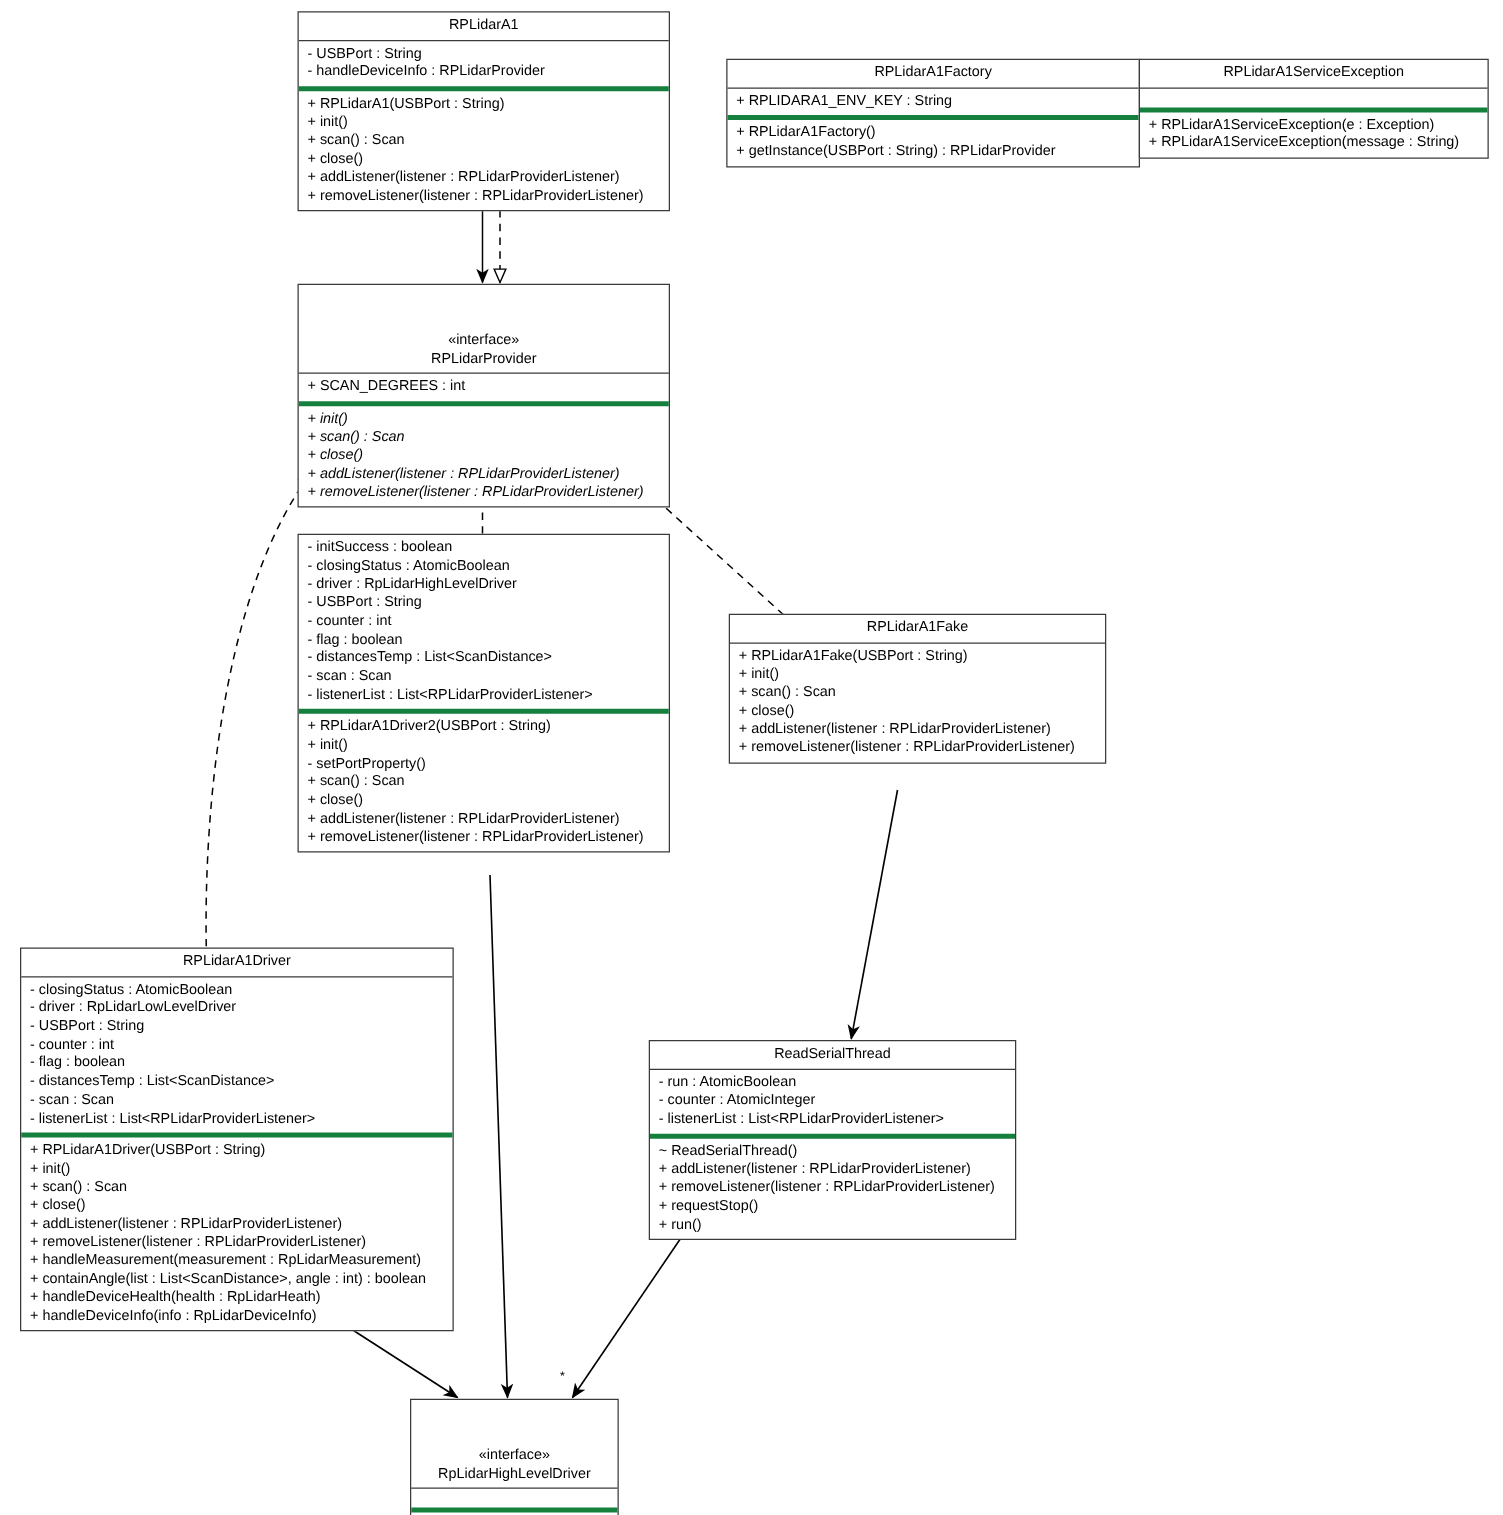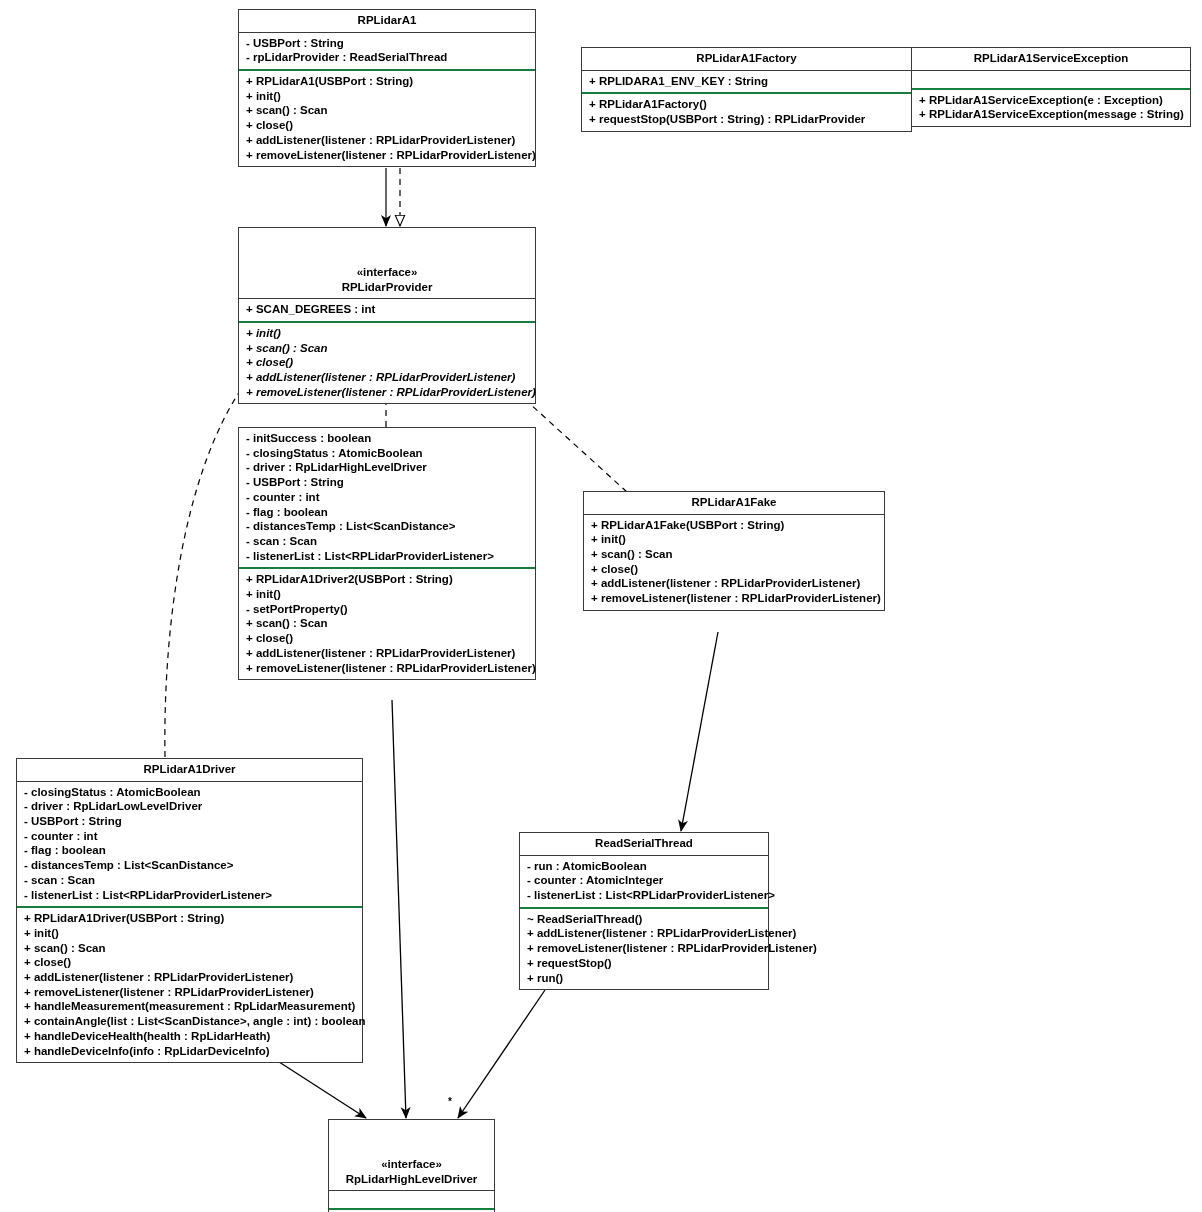--- a/index.html
+++ b/index.html
@@ -12,21 +12,20 @@
     font-size: 11.5px;
     color: #000000;
     -webkit-font-smoothing: antialiased;
   }
   #canvas {
     position: relative;
     width: 1202px;
     height: 1212px;
     overflow: hidden;
     background: #ffffff;
-    font-weight: bold;
   }
   #edges {
     position: absolute;
     left: 0; top: 0;
     width: 1202px;
     height: 1212px;
     pointer-events: none;
   }
 
   
@@ -50,21 +49,21 @@
     font-size: 11.5px;
     margin-top: 34px;
   }
   .uml-header .cname {
     display: block;
     font-size: 11.5px;
   }
   .uml-compartment {
     box-sizing: border-box;
     padding: 3px 6px 4px 7px;
-    border-bottom: 2px solid #15803d;
+    border-bottom: 4px solid #15803d;
   }
   .uml-compartment:last-child {
     border-bottom: none;
   }
   .uml-compartment.empty {
     height: 19px;
     padding: 0;
   }
   .uml-compartment .row {
     line-height: 14.7px;
@@ -133,42 +132,42 @@
       <line x1="545" y1="990" x2="458" y2="1118" stroke="#000000" stroke-width="1.3" marker-end="url(#solidArrow)"></line>
     </g>
   </svg>
 
   <div class="uml-class" style="left:238px; top:9px; width:298px;">
     <div class="uml-header">
       <span class="cname">RPLidarA1</span>
     </div>
     <div class="uml-compartment">
       <div class="row">- USBPort : String</div>
-      <div class="row">- rpLidarProvider : ReadSerialThread</div>
+      <div class="row">- handleDeviceInfo : RPLidarProvider</div>
     </div>
     <div class="uml-compartment">
       <div class="row">+ RPLidarA1(USBPort : String)</div>
       <div class="row">+ init()</div>
       <div class="row">+ scan() : Scan</div>
       <div class="row">+ close()</div>
       <div class="row">+ addListener(listener : RPLidarProviderListener)</div>
       <div class="row">+ removeListener(listener : RPLidarProviderListener)</div>
     </div>
   </div>
 
   <div class="uml-class" style="left:581px; top:47px; width:331px;">
     <div class="uml-header">
       <span class="cname">RPLidarA1Factory</span>
     </div>
     <div class="uml-compartment">
       <div class="row">+ RPLIDARA1_ENV_KEY : String</div>
     </div>
     <div class="uml-compartment">
       <div class="row">+ RPLidarA1Factory()</div>
-      <div class="row">+ requestStop(USBPort : String) : RPLidarProvider</div>
+      <div class="row">+ getInstance(USBPort : String) : RPLidarProvider</div>
     </div>
   </div>
 
   <div class="uml-class" style="left:911px; top:47px; width:280px;">
     <div class="uml-header">
       <span class="cname">RPLidarA1ServiceException</span>
     </div>
     <div class="uml-compartment empty"></div>
     <div class="uml-compartment">
       <div class="row">+ RPLidarA1ServiceException(e : Exception)</div>
@@ -251,21 +250,21 @@
       <div class="row">+ close()</div>
       <div class="row">+ addListener(listener : RPLidarProviderListener)</div>
       <div class="row">+ removeListener(listener : RPLidarProviderListener)</div>
       <div class="row">+ handleMeasurement(measurement : RpLidarMeasurement)</div>
       <div class="row">+ containAngle(list : List&lt;ScanDistance&gt;, angle : int) : boolean</div>
       <div class="row">+ handleDeviceHealth(health : RpLidarHeath)</div>
       <div class="row">+ handleDeviceInfo(info : RpLidarDeviceInfo)</div>
     </div>
   </div>
 
-  <div class="uml-class" style="left:519px; top:832px; width:250px;">
+  <div class="uml-class" style="left:519px; top:832px; width:294px;">
     <div class="uml-header">
       <span class="cname">ReadSerialThread</span>
     </div>
     <div class="uml-compartment">
       <div class="row">- run : AtomicBoolean</div>
       <div class="row">- counter : AtomicInteger</div>
       <div class="row">- listenerList : List&lt;RPLidarProviderListener&gt;</div>
     </div>
     <div class="uml-compartment">
       <div class="row">~ ReadSerialThread()</div>

